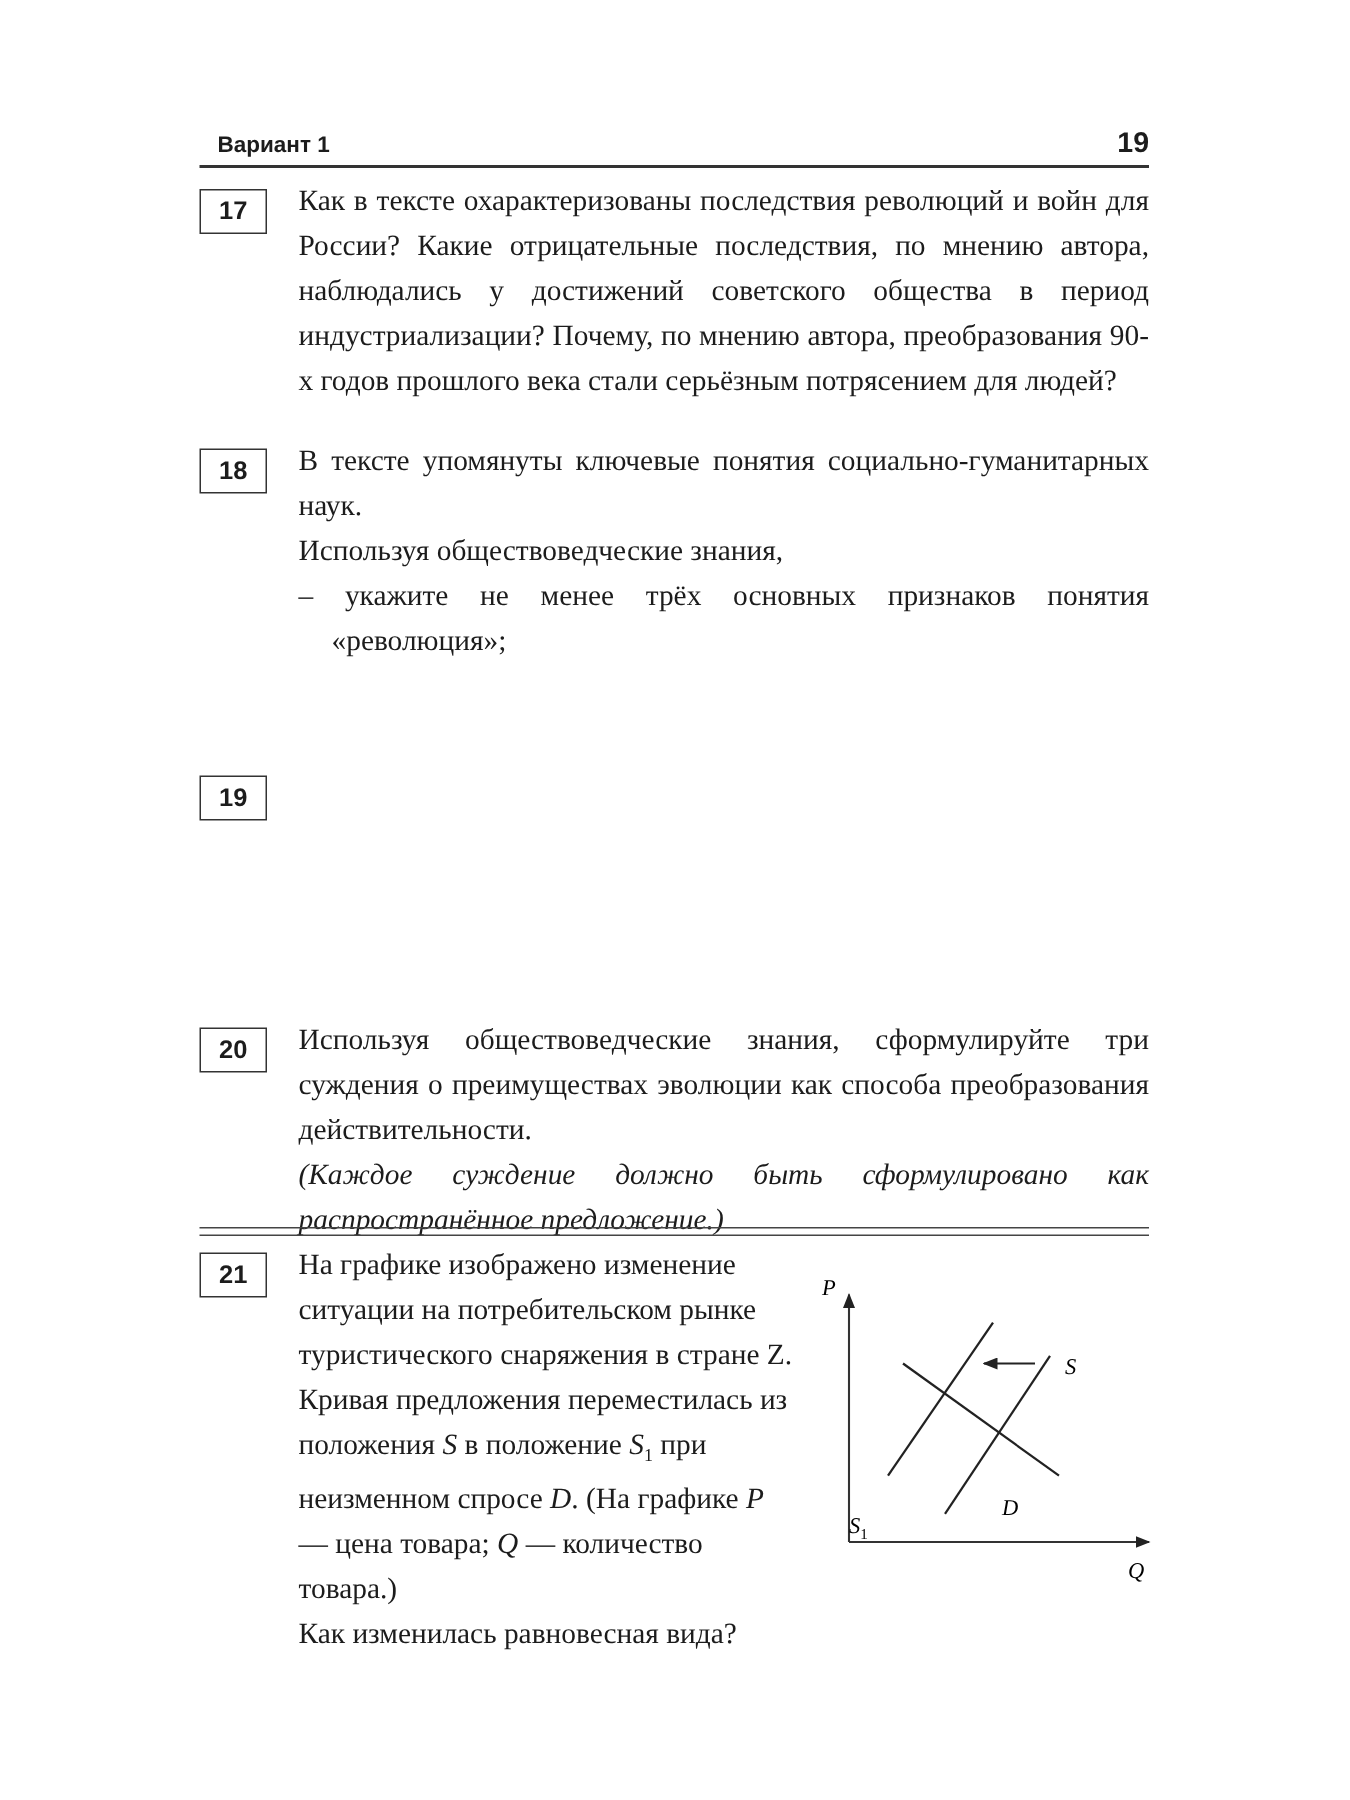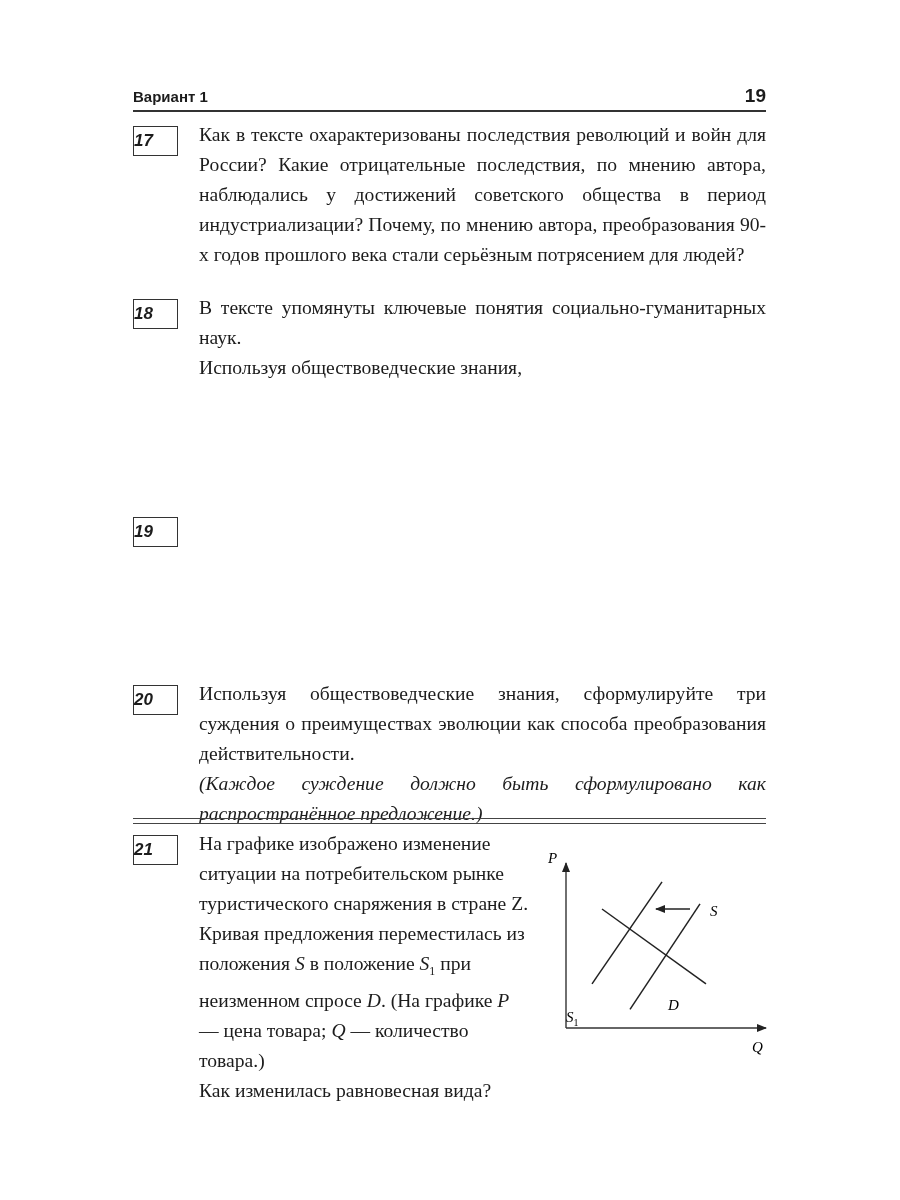--- a/index.html
+++ b/index.html
@@ -1,27 +1,27 @@
 <!DOCTYPE html>
 <html><head>
 <meta charset="utf-8">
 <style>
   html, body { margin:0; padding:0; background:#ffffff; }
   body { width:900px; height:1200px; position:relative; overflow:hidden;
          font-family:"Liberation Serif", serif; color:#1c1c1c; }
   .header { position:absolute; left:133px; top:88px; width:633px; height:22px;
             border-bottom:2px solid #333; }
-  .hdr-left { position:absolute; left:0; top:0; font-family:"Liberation Sans", sans-serif;
+  .hdr-left { position:absolute; left:12px; top:0; font-family:"Liberation Sans", sans-serif;
               font-weight:bold; font-size:15px; }
   .hdr-right { position:absolute; right:0; top:-3px; font-family:"Liberation Sans", sans-serif;
                font-weight:bold; font-size:19px; }
   .task { position:absolute; left:133px; width:633px; }
   .num { position:absolute; left:0; top:0; width:45px; height:30px; border:1.5px solid #333;
          box-sizing:border-box; font-family:"Liberation Sans", sans-serif; font-weight:bold;
-         font-size:17px; text-align:left; line-height:27px;font-style:italic; }
+         font-size:17px; text-align:center; line-height:27px; }
   .body { position:absolute; left:66px; top:-6px; width:567px; font-size:19.6px; line-height:30px;
           text-align:justify; }
   .body p { margin:0; }
   .it { font-style:italic; }
   .dash { padding-left:22px; text-indent:-22px; }
   .dline { position:absolute; left:133px; width:633px; height:4px;
            border-top:1.5px solid #444; border-bottom:1.5px solid #444; }
   .t21 .body { width:330px; text-align:left; }
   svg text { font-family:"Liberation Serif", serif; font-style:italic; }
 </style>
@@ -38,20 +38,21 @@
   <div class="body">
     <p>Как в тексте охарактеризованы последствия революций и войн для России? Какие отрицательные последствия, по мнению автора, наблюдались у достижений советского общества в период индустриализации? Почему, по мнению автора, преобразования 90-х годов прошлого века стали серьёзным потрясением для людей?</p>
   </div>
 </div>
 
 <div class="task" style="top:299px;">
   <div class="num">18</div>
   <div class="body">
     <p>В тексте упомянуты ключевые понятия социально-гуманитарных наук.</p>
     <p>Используя обществоведческие знания,</p>
+    <p class="dash">– укажите не менее трёх основных признаков понятия «революция»;</p>
   </div>
 </div>
 
 <div class="task" style="top:517px;">
   <div class="num">19</div>
   <div class="body">
   </div>
 </div>
 
 <div class="task" style="top:685px;">

